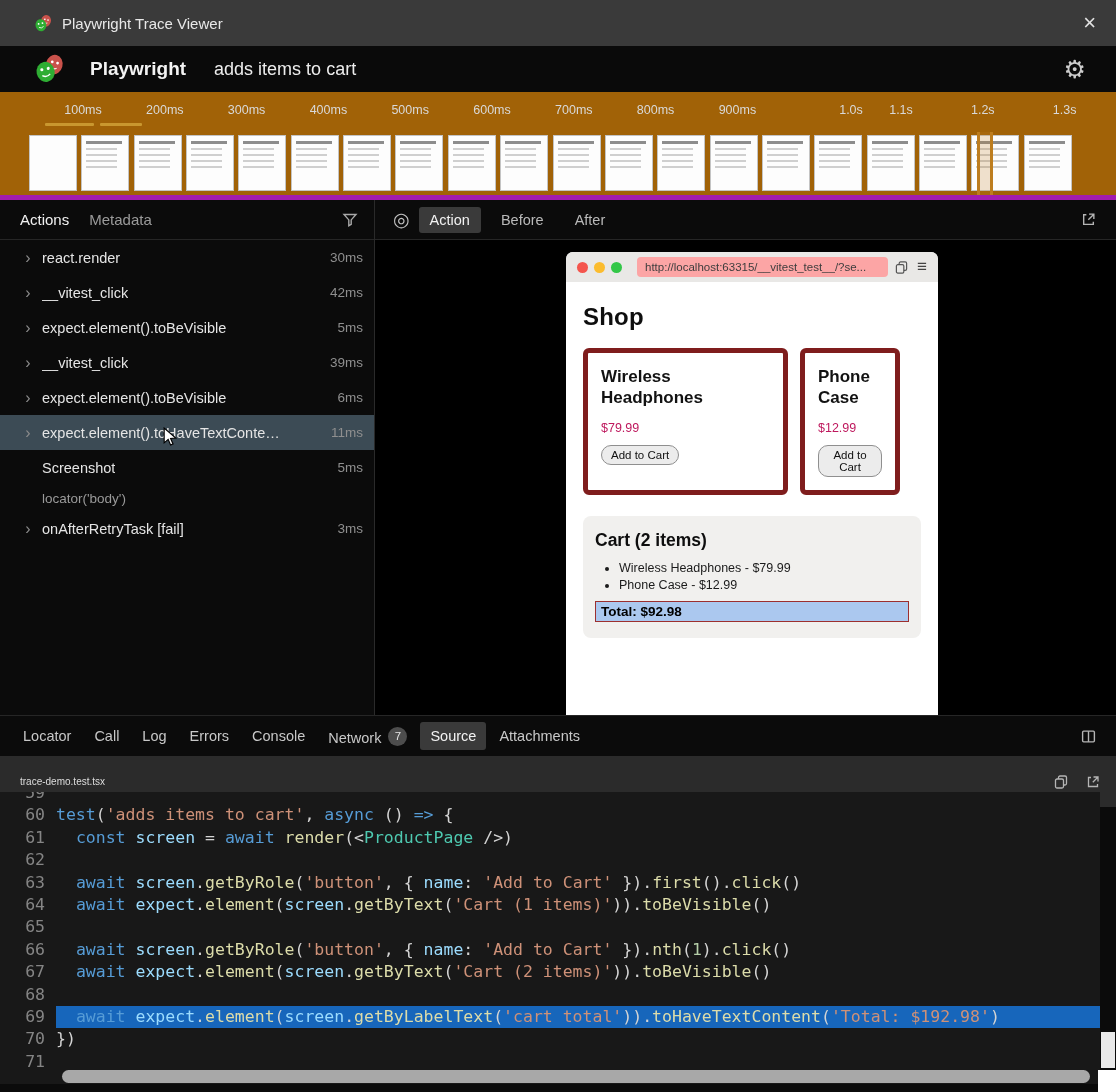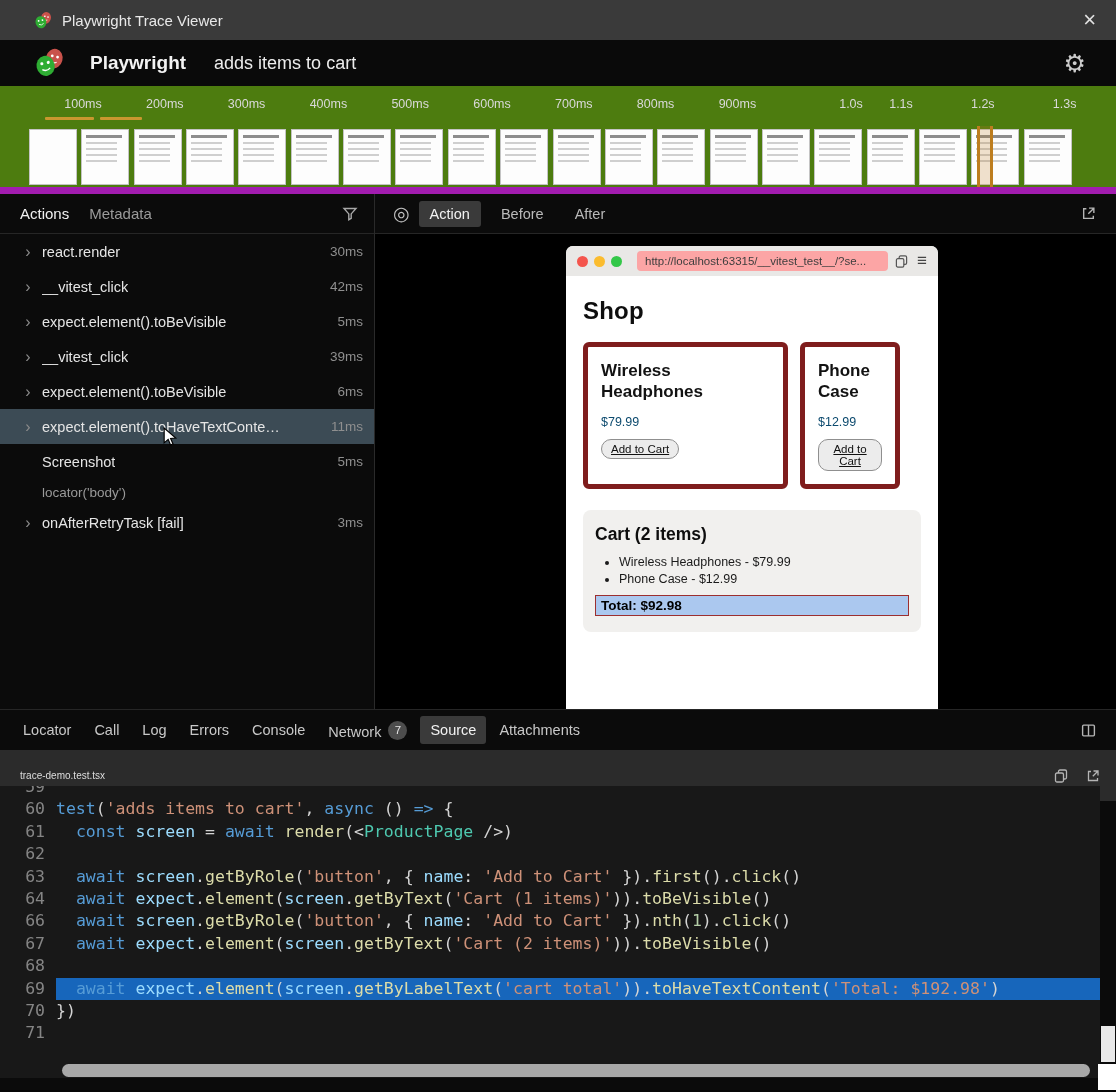--- a/index.html
+++ b/index.html
@@ -1,36 +1,36 @@
 <!DOCTYPE html>
 <html><head>
 <meta charset="utf-8">
 <style>
   * { box-sizing: border-box; margin: 0; padding: 0; }
   html, body { width: 1116px; height: 1092px; background: #000; overflow: hidden;
                font-family: "Liberation Sans", sans-serif; }
   .window { position: relative; width: 1116px; height: 1092px; background: #060606; }
 
   
-  .titlebar { height: 40px; background: #3a3a3a; display: flex; align-items: center;
+  .titlebar { height: 46px; background: #3a3a3a; display: flex; align-items: center;
               padding: 0 20px 0 34px; justify-content: flex-end; }
   .logo-sm { width: 19px; height: 19px; margin-right: 9px; flex: 0 0 auto; }
   .tb-title { color: #e8e8e8; font-size: 15px; }
   .close-btn { margin-left: auto; color: #e2e2e2; font-size: 22px; line-height: 1; cursor: pointer; }
 
   
   .header { height: 46px; background: #0a0a0a; display: flex; align-items: center;
             padding: 0 30px 0 34px; }
   .logo-lg { width: 32px; height: 32px; }
   .app-name { font-size: 19px; font-weight: bold; color: #f3f3f3; margin-left: 24px; }
   .test-title { font-size: 18px; color: #ededed; margin-left: 28px; }
   .gear { margin-left: auto; font-size: 25px; color: #cccccc; cursor: pointer; }
 
   
-  .timeline { position: relative; height: 108px; background: #4d7c0f; border-bottom: 7px solid #a21caf; }
+  .timeline { position: relative; height: 108px; background: #a16207; border-bottom: 5px solid #a21caf; }
   .tick { position: absolute; top: 11px; transform: translateX(-50%); font-size: 12.5px; color: #d9d9d9; }
   .durbar { position: absolute; top: 31px; height: 3px; background: #c9972f; border-radius: 1px; }
   .durbar1 { left: 45px; width: 49px; }
   .durbar2 { left: 100px; width: 42px; }
   .filmstrip { position: absolute; top: 43px; left: 0; right: 0; height: 57px; }
   .thumb { position: absolute; top: 0; width: 48px; height: 56px; background: #fdfdfd; border: 1px solid #c4c4c4; }
   .thumb::before { content: ""; position: absolute; left: 4px; top: 5px; right: 6px; height: 3px; background: #8d8d8d; }
   .thumb::after  { content: ""; position: absolute; left: 4px; top: 12px; right: 11px; height: 22px;
                    background: repeating-linear-gradient(#cfcfcf 0 2px, transparent 2px 6px); }
   .thumb.blank::before, .thumb.blank::after { display: none; }
@@ -73,24 +73,24 @@
           white-space: nowrap; overflow: hidden; }
   .chrome-copy { color: #555; display: flex; cursor: pointer; }
   .menu-glyph { color: #444; font-size: 17px; margin-left: 9px; cursor: pointer; }
 
   .page { padding: 21px 17px 0; }
   .shop-h { font-size: 24px; color: #0e0e0e; letter-spacing: 0.2px; }
   .cards { display: flex; gap: 12px; margin-top: 17px; align-items: stretch; }
   .card { border: 5px solid #7f1d1d; border-radius: 6px; padding: 13px; background: #fff; }
   .card.wide { width: 205px; } .card.narrow { width: 100px; }
   .card h3 { font-size: 17px; line-height: 1.25; color: #121212; font-weight: bold; }
-  .price { font-size: 12.5px; margin-top: 12px; color: #0c4a6e; }
+  .price { font-size: 12.5px; margin-top: 12px; color: #be185d; }
   .atc-btn { margin-top: 10px; font-size: 11.5px; padding: 3px 9px; background: #ececec;
              border: 1px solid #8f8f8f; border-radius: 10px; color: #111; cursor: pointer;
-             font-family: "Liberation Sans", sans-serif; text-decoration: underline; }
+             font-family: "Liberation Sans", sans-serif; }
   .cartbox { margin-top: 21px; background: #f1f0ee; border-radius: 8px; padding: 14px 12px 16px; }
   .cart-h { font-size: 17.5px; color: #0e0e0e; font-weight: bold; }
   .cartbox ul { margin: 10px 0 0 24px; font-size: 12.5px; color: #1b1b1b; }
   .cartbox li { margin-bottom: 3px; }
   .total { margin-top: 9px; background: #abc8ef; border: 1px solid #9c2f2f; font-weight: bold;
            font-size: 13.5px; padding: 2px 5px; color: #000; }
 
   
   .bottom { position: relative; height: 380px; background: #0b0b0b; }
   .btabbar { height: 40px; display: flex; align-items: center; padding-left: 10px; }
@@ -371,20 +371,21 @@
       </span>
     </div>
     <div class="code">
       <div class="code-inner">
           <div class="cline"><span class="gutter">59</span><span class="ctext"></span></div>
           <div class="cline"><span class="gutter">60</span><span class="ctext"><span class="tk-k">test</span><span class="tk-p">(</span><span class="tk-s">'adds items to cart'</span><span class="tk-p">, </span><span class="tk-k">async</span><span class="tk-p"> () </span><span class="tk-k">=&gt;</span><span class="tk-p"> {</span></span></div>
           <div class="cline"><span class="gutter">61</span><span class="ctext"><span class="tk-p">  </span><span class="tk-k">const</span><span class="tk-p"> </span><span class="tk-v">screen</span><span class="tk-p"> = </span><span class="tk-k">await</span><span class="tk-p"> </span><span class="tk-fn">render</span><span class="tk-p">(&lt;</span><span class="tk-c">ProductPage</span><span class="tk-p"> /&gt;)</span></span></div>
           <div class="cline"><span class="gutter">62</span><span class="ctext"></span></div>
           <div class="cline"><span class="gutter">63</span><span class="ctext"><span class="tk-p">  </span><span class="tk-k">await</span><span class="tk-p"> </span><span class="tk-v">screen</span><span class="tk-p">.</span><span class="tk-fn">getByRole</span><span class="tk-p">(</span><span class="tk-s">'button'</span><span class="tk-p">, { </span><span class="tk-v">name</span><span class="tk-p">: </span><span class="tk-s">'Add to Cart'</span><span class="tk-p"> }).</span><span class="tk-fn">first</span><span class="tk-p">().</span><span class="tk-fn">click</span><span class="tk-p">()</span></span></div>
           <div class="cline"><span class="gutter">64</span><span class="ctext"><span class="tk-p">  </span><span class="tk-k">await</span><span class="tk-p"> </span><span class="tk-v">expect</span><span class="tk-p">.</span><span class="tk-fn">element</span><span class="tk-p">(</span><span class="tk-v">screen</span><span class="tk-p">.</span><span class="tk-fn">getByText</span><span class="tk-p">(</span><span class="tk-s">'Cart (1 items)'</span><span class="tk-p">)).</span><span class="tk-fn">toBeVisible</span><span class="tk-p">()</span></span></div>
+          <div class="cline"><span class="gutter">65</span><span class="ctext"></span></div>
           <div class="cline"><span class="gutter">66</span><span class="ctext"><span class="tk-p">  </span><span class="tk-k">await</span><span class="tk-p"> </span><span class="tk-v">screen</span><span class="tk-p">.</span><span class="tk-fn">getByRole</span><span class="tk-p">(</span><span class="tk-s">'button'</span><span class="tk-p">, { </span><span class="tk-v">name</span><span class="tk-p">: </span><span class="tk-s">'Add to Cart'</span><span class="tk-p"> }).</span><span class="tk-fn">nth</span><span class="tk-p">(</span><span class="tk-n">1</span><span class="tk-p">).</span><span class="tk-fn">click</span><span class="tk-p">()</span></span></div>
           <div class="cline"><span class="gutter">67</span><span class="ctext"><span class="tk-p">  </span><span class="tk-k">await</span><span class="tk-p"> </span><span class="tk-v">expect</span><span class="tk-p">.</span><span class="tk-fn">element</span><span class="tk-p">(</span><span class="tk-v">screen</span><span class="tk-p">.</span><span class="tk-fn">getByText</span><span class="tk-p">(</span><span class="tk-s">'Cart (2 items)'</span><span class="tk-p">)).</span><span class="tk-fn">toBeVisible</span><span class="tk-p">()</span></span></div>
           <div class="cline"><span class="gutter">68</span><span class="ctext"></span></div>
           <div class="cline hl"><span class="gutter">69</span><span class="ctext"><span class="tk-p">  </span><span class="tk-k">await</span><span class="tk-p"> </span><span class="tk-v">expect</span><span class="tk-p">.</span><span class="tk-fn">element</span><span class="tk-p">(</span><span class="tk-v">screen</span><span class="tk-p">.</span><span class="tk-fn">getByLabelText</span><span class="tk-p">(</span><span class="tk-s">'cart total'</span><span class="tk-p">)).</span><span class="tk-fn">toHaveTextContent</span><span class="tk-p">(</span><span class="tk-s">'Total: $192.98'</span><span class="tk-p">)</span></span></div>
           <div class="cline"><span class="gutter">70</span><span class="ctext"><span class="tk-p">})</span></span></div>
           <div class="cline"><span class="gutter">71</span><span class="ctext"></span></div>
         </div>
     </div>
     <div class="hthumb"></div>
     <div class="vthumb"></div>

